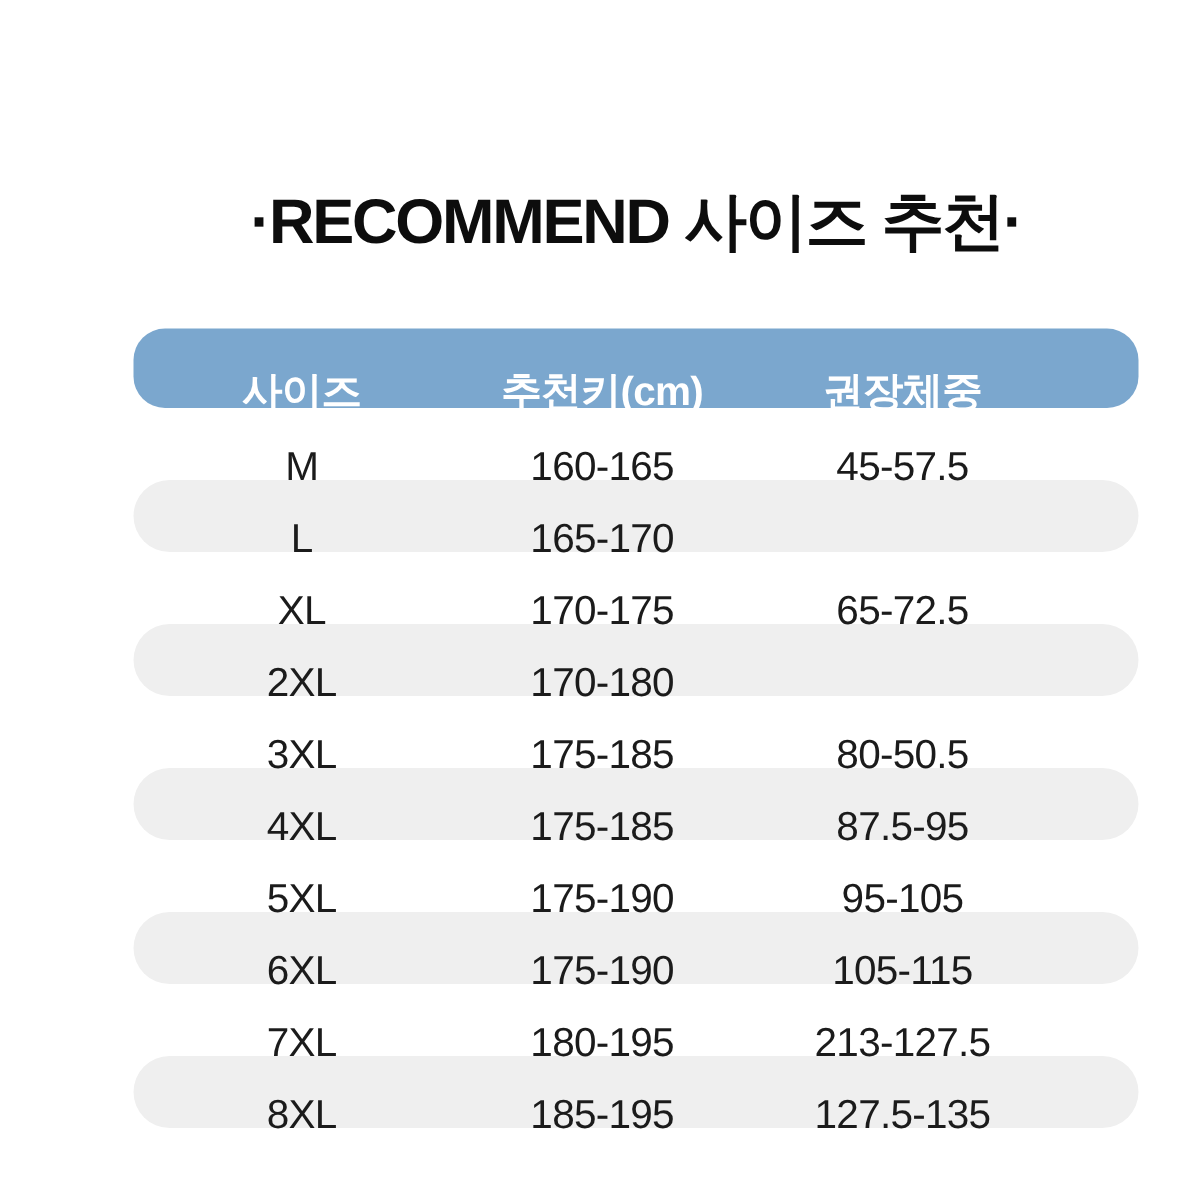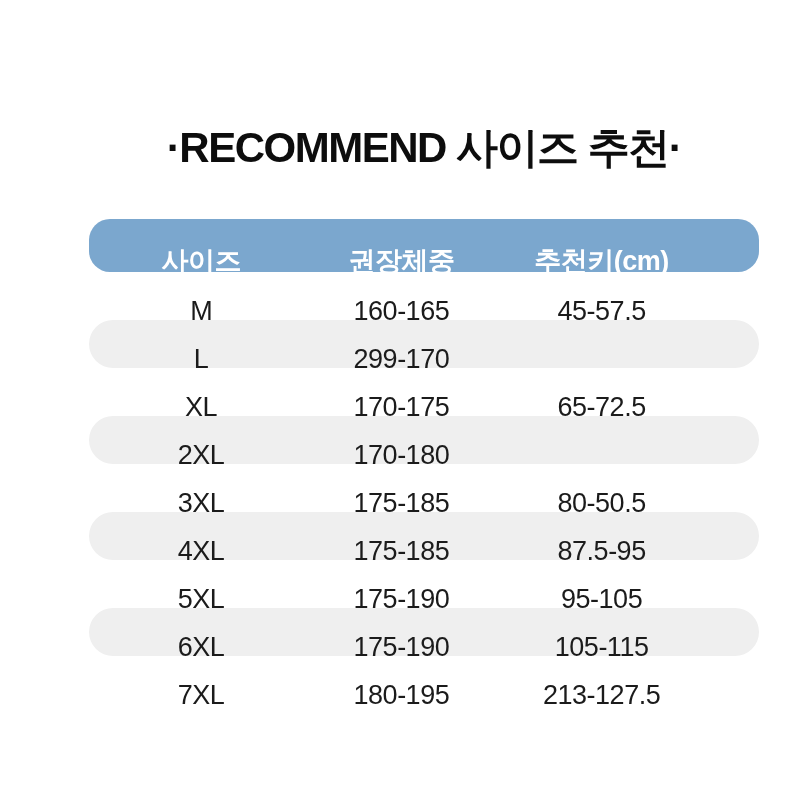--- a/index.html
+++ b/index.html
@@ -60,33 +60,33 @@
 <body>
 
 <div class="page">
 
   <div class="title">·RECOMMEND 사이즈 추천·</div>
 
   <div class="size-table">
 
     <div class="table-header">
       <div class="cell">사이즈</div>
+      <div class="cell">추천키(cm)</div>
       <div class="cell">권장체중</div>
-      <div class="cell">추천키(cm)</div>
     </div>
 
     <div class="table-row">
       <div class="cell">M</div>
       <div class="cell">160-165</div>
       <div class="cell">45-57.5</div>
     </div>
 
     <div class="table-row alt">
       <div class="cell">L</div>
-      <div class="cell">299-170</div>
+      <div class="cell">165-170</div>
     </div>
 
     <div class="table-row">
       <div class="cell">XL</div>
       <div class="cell">170-175</div>
       <div class="cell">65-72.5</div>
     </div>
 
     <div class="table-row alt">
       <div class="cell">2XL</div>
@@ -116,15 +116,20 @@
       <div class="cell">175-190</div>
       <div class="cell">105-115</div>
     </div>
 
     <div class="table-row">
       <div class="cell">7XL</div>
       <div class="cell">180-195</div>
       <div class="cell">213-127.5</div>
     </div>
 
+    <div class="table-row alt">
+      <div class="cell">8XL</div>
+      <div class="cell">185-195</div>
+      <div class="cell">127.5-135</div>
+    </div>
 
   </div>
 </div>
 
 </body></html>

